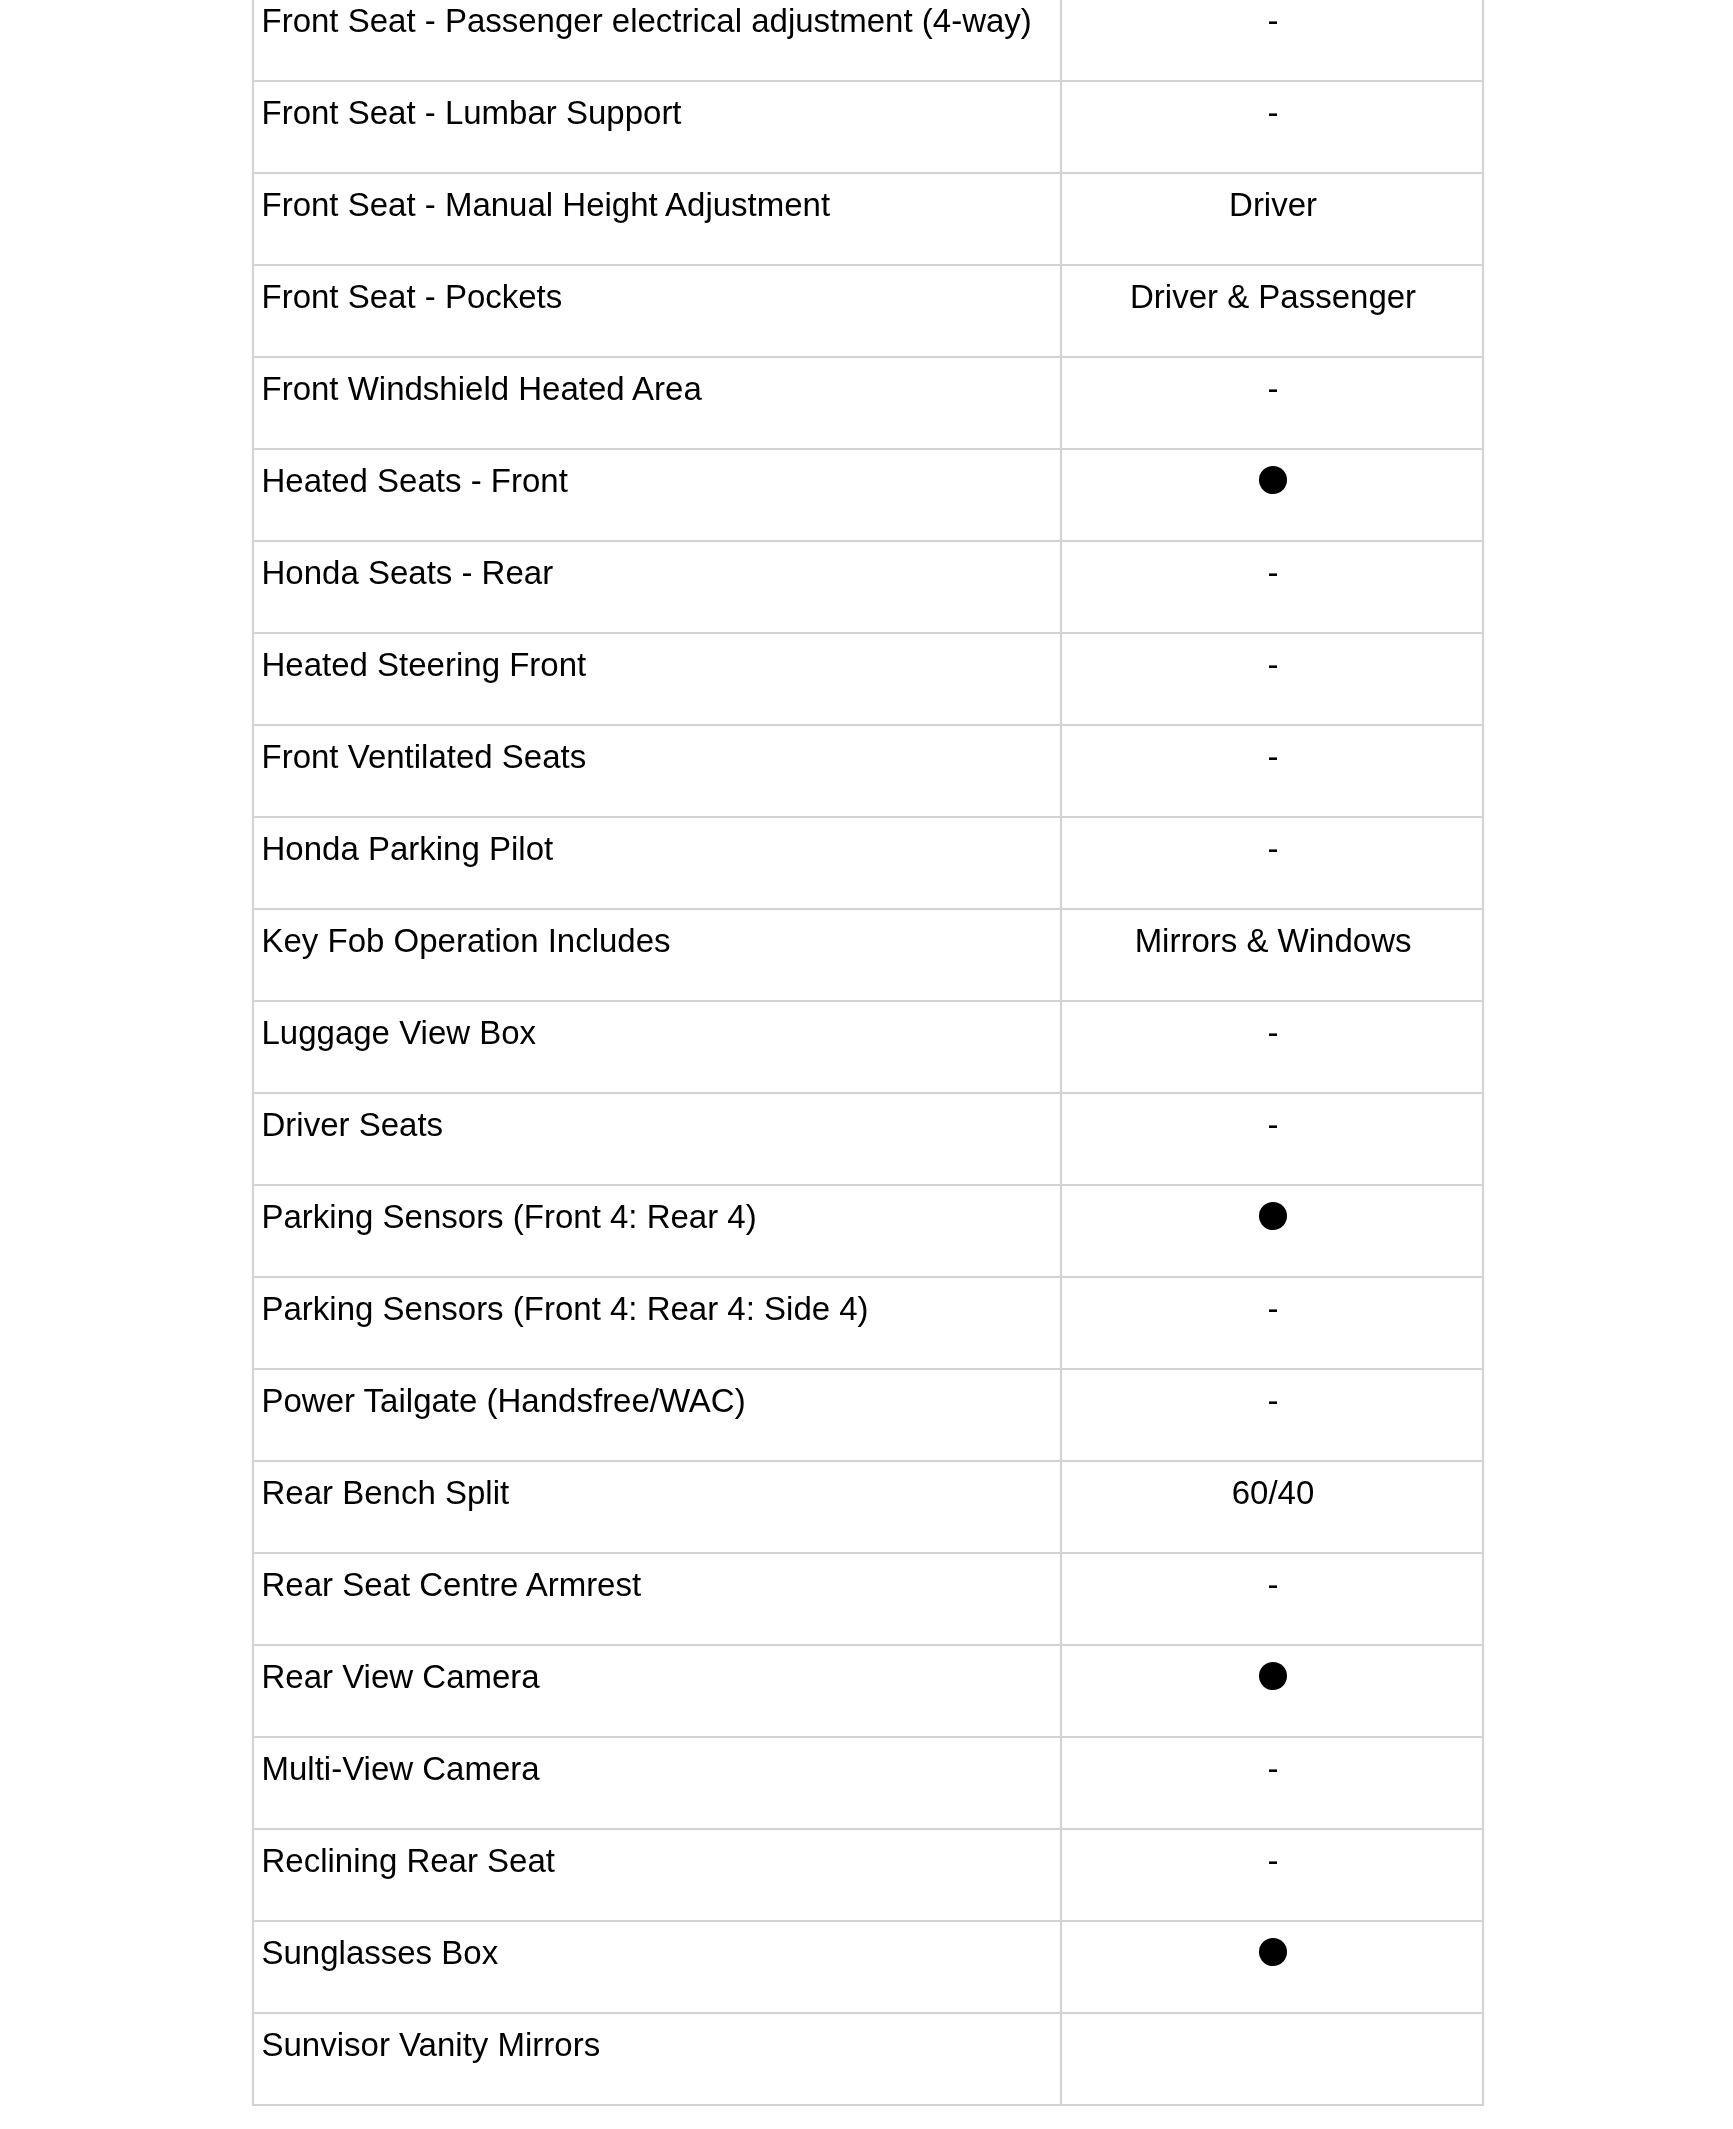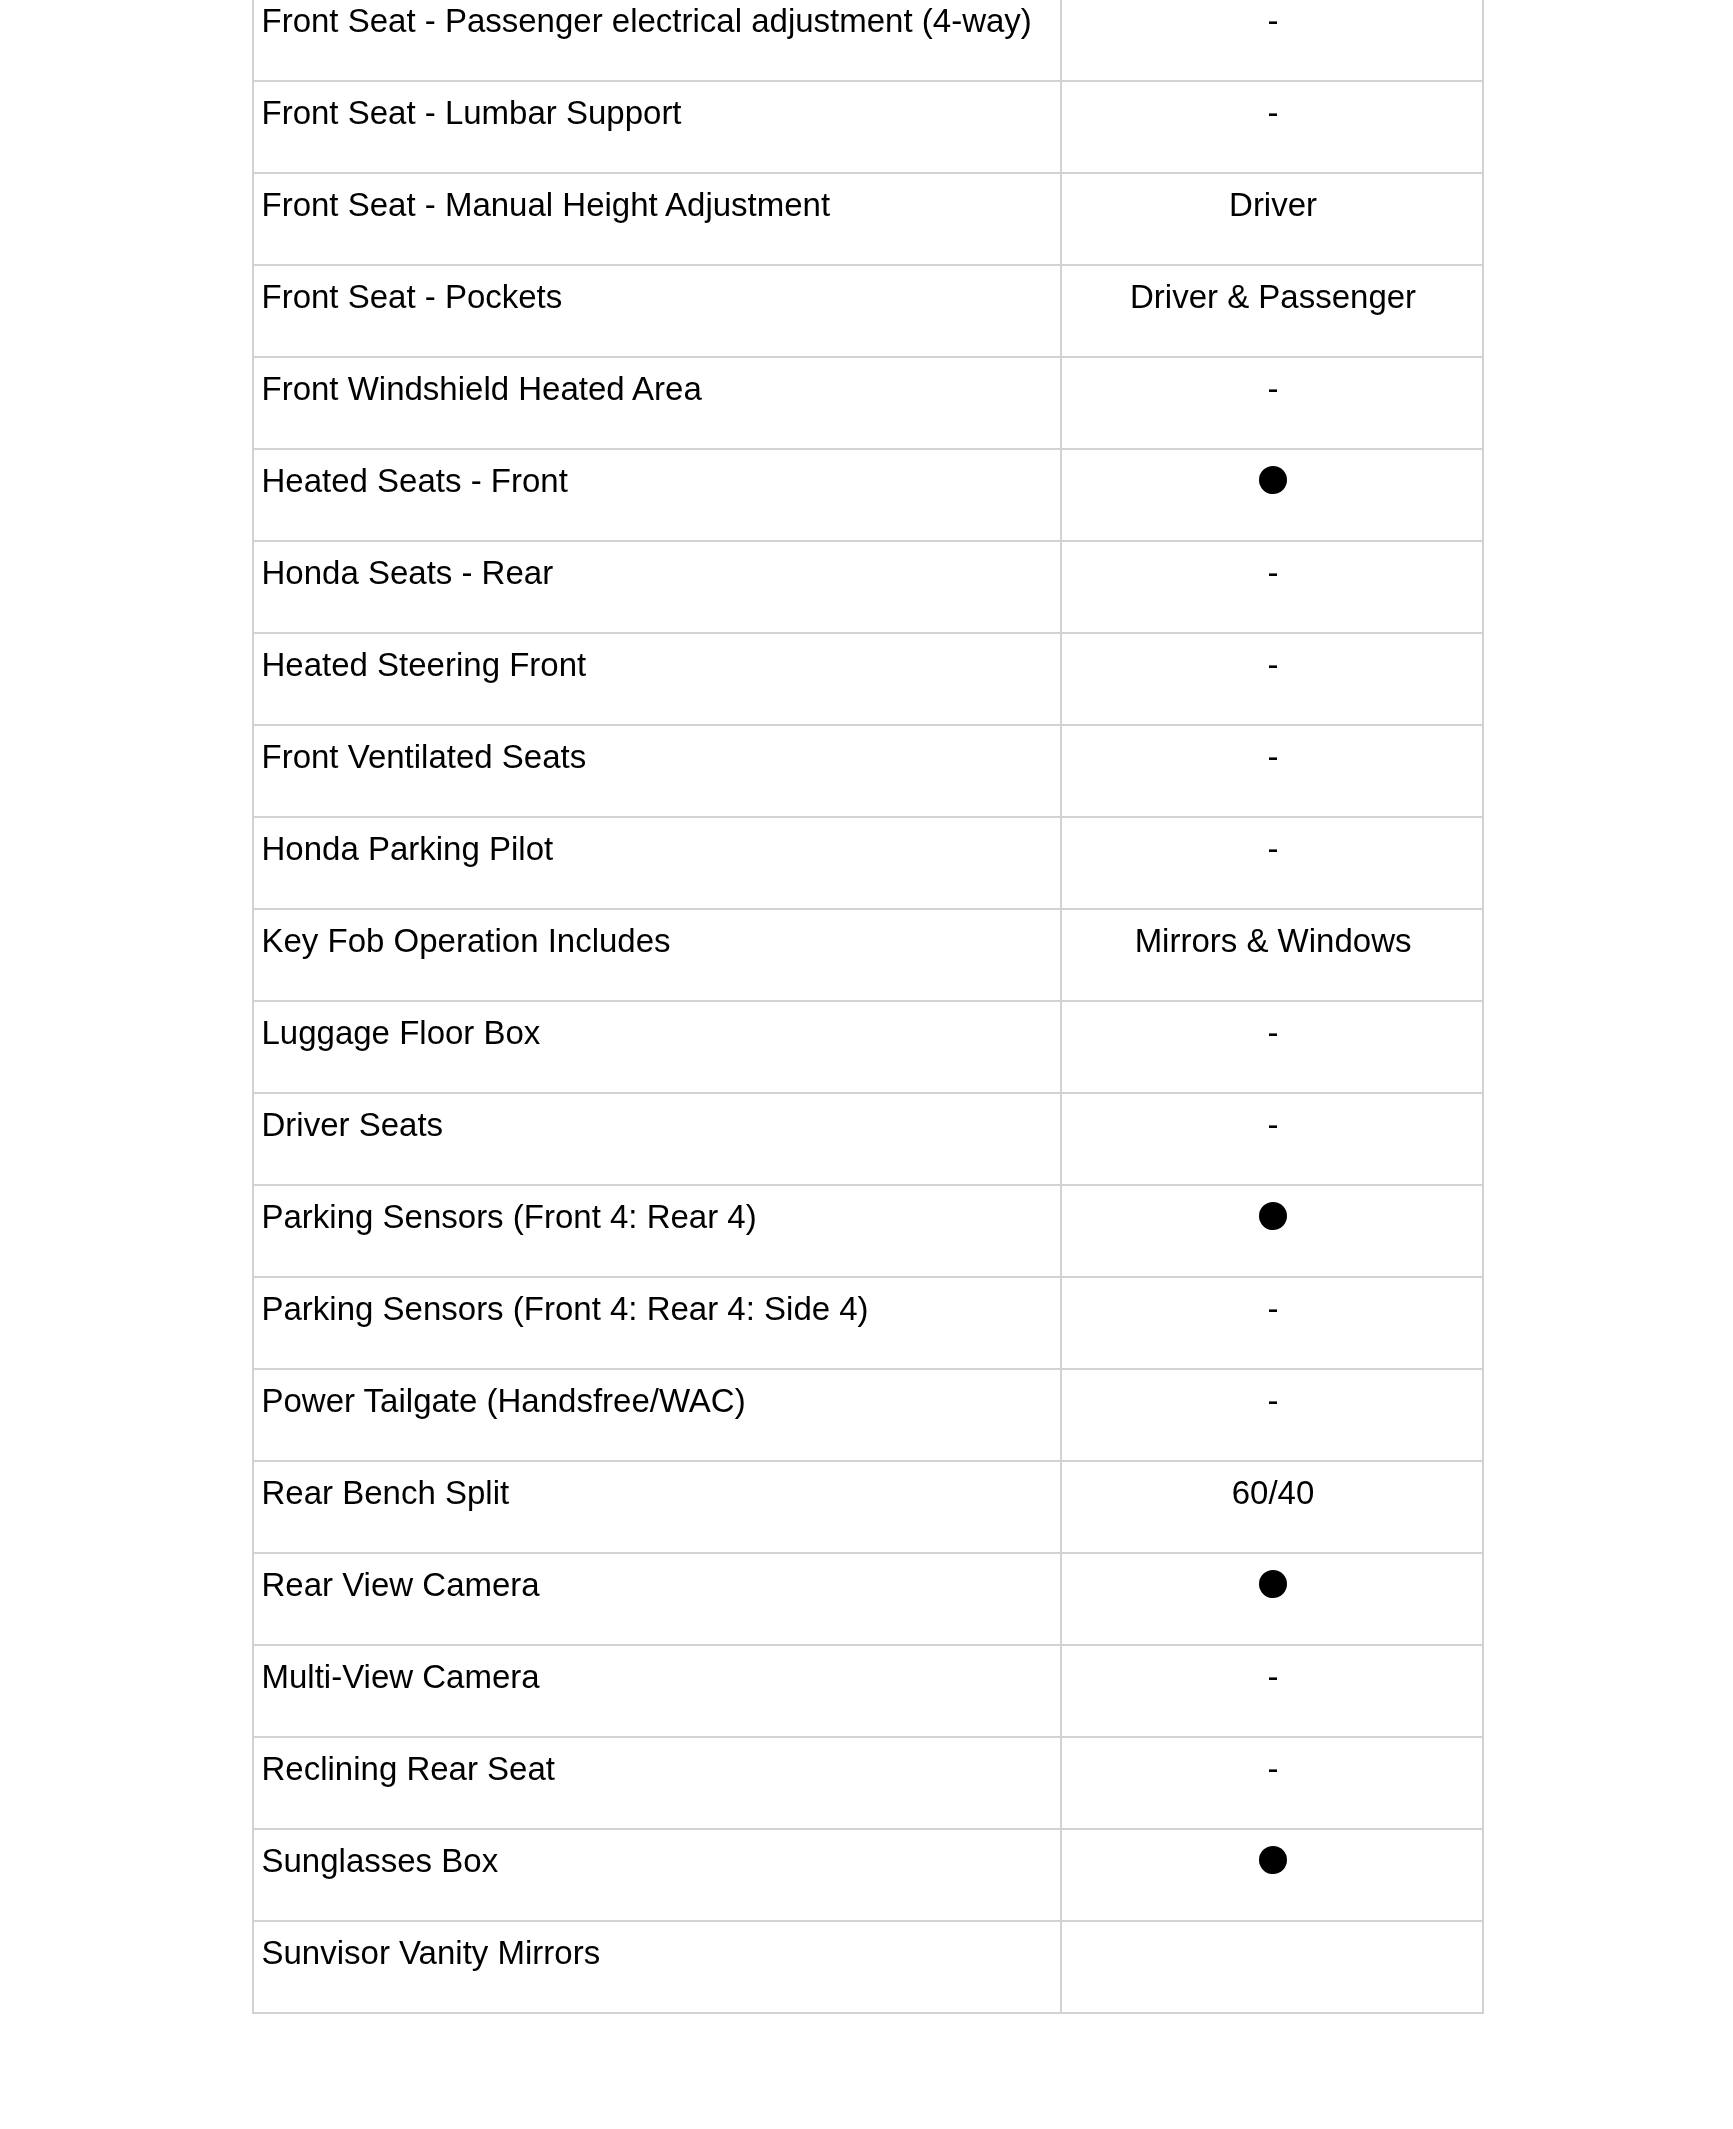--- a/index.html
+++ b/index.html
@@ -117,21 +117,21 @@
     <td class="feature-cell">Honda Parking Pilot</td>
     <td class="value-cell">-</td>
   </tr>
 
   <tr>
     <td class="feature-cell">Key Fob Operation Includes</td>
     <td class="value-cell">Mirrors &amp; Windows</td>
   </tr>
 
   <tr>
-    <td class="feature-cell">Luggage Floor Box</td>
+    <td class="feature-cell">Luggage View Box</td>
     <td class="value-cell">-</td>
   </tr>
 
   <tr>
     <td class="feature-cell">Driver Seats</td>
     <td class="value-cell">-</td>
   </tr>
 
   <tr>
     <td class="feature-cell">Parking Sensors (Front 4: Rear 4)</td>
@@ -147,20 +147,24 @@
     <td class="feature-cell">Power Tailgate (Handsfree/WAC)</td>
     <td class="value-cell">-</td>
   </tr>
 
 
   <tr>
     <td class="feature-cell">Rear Bench Split</td>
     <td class="value-cell">60/40</td>
   </tr>
 
+  <tr>
+    <td class="feature-cell">Rear Seat Centre Armrest</td>
+    <td class="value-cell">-</td>
+  </tr>
 
   <tr>
     <td class="feature-cell">Rear View Camera</td>
     <td class="value-cell"><span class="included-dot" title="●"></span></td>
   </tr>
 
   <tr>
     <td class="feature-cell">Multi-View Camera</td>
     <td class="value-cell">-</td>
   </tr>

